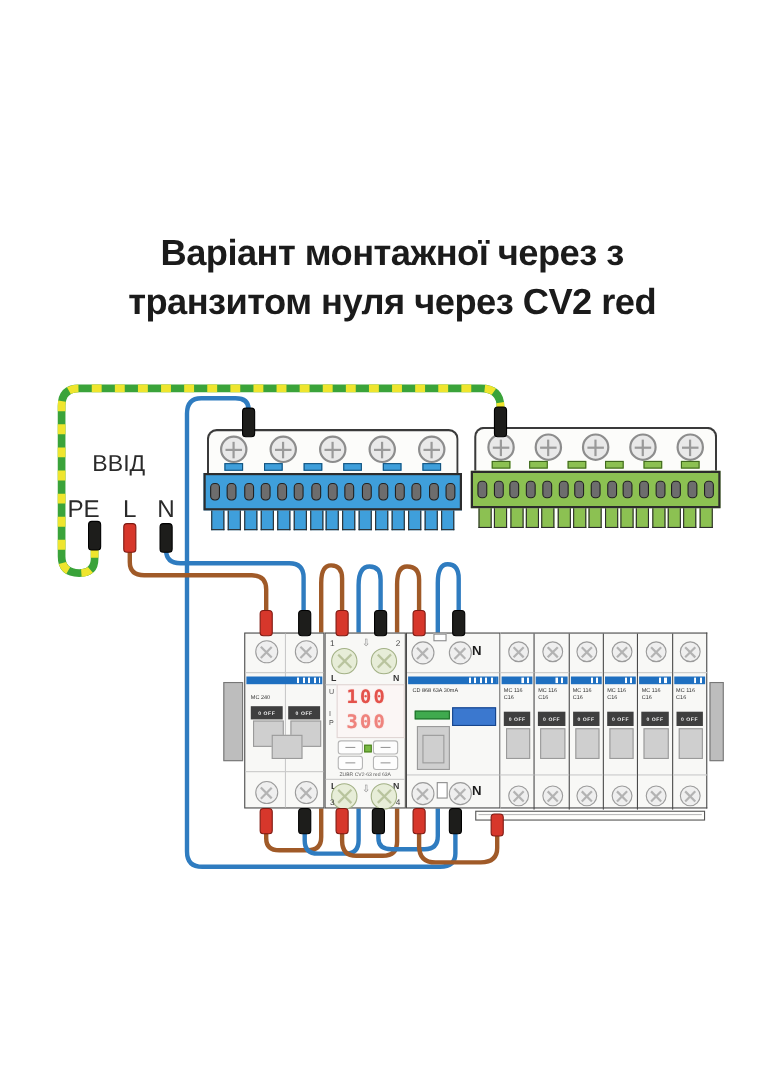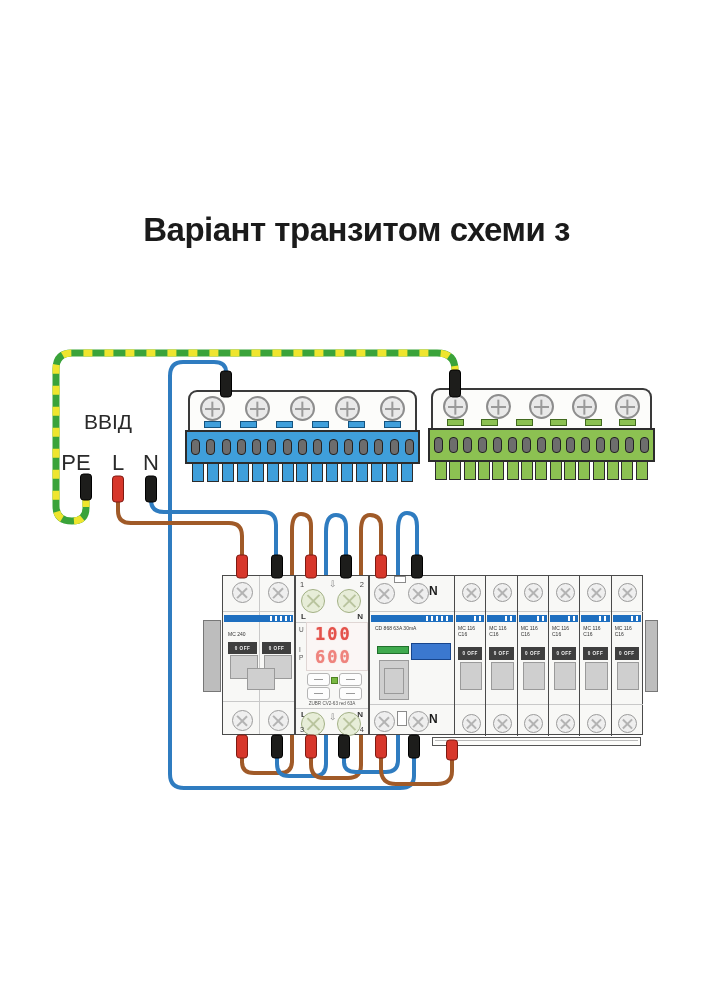--- a/index.html
+++ b/index.html
@@ -88,21 +88,22 @@
   .comb{position:absolute;background:#fdfdfb;border:1.5px solid #555;box-sizing:border-box;}
   .comb::after{content:"";position:absolute;left:2px;right:2px;top:2px;height:1px;background:#bbb;}
   .breaker-unit{position:absolute;top:0;height:160px;border-right:1.2px solid #4a4a4a;box-sizing:border-box;}
 </style>
 </head>
 <body>
 
 <div id="canvas">
 
   <div class="title">
-    <div>Варіант транзитом схеми з</div>
+    <div>Варіант монтажної через з</div>
+    <div>транзитом нуля через CV2 red</div>
   </div>
 
   <div class="in-label" id="lbl-vvid">ВВІД</div>
   <div class="in-label" id="lbl-pe">PE</div>
   <div class="in-label" id="lbl-l">L</div>
   <div class="in-label" id="lbl-n">N</div>
 
   <svg id="wires" class="layer" width="713" height="992">
 
     <path class="w-pe-g" d="M 86 498 L 86 508 Q 86 521 72 521 Q 56 521 56 506 L 56 369 Q 56 353 72 353 L 437 353 Q 455 353 455 370 L 455 385"></path>
@@ -263,21 +264,21 @@
     <div class="screw green-tint" style="left:5px;top:13px;width:22px;height:22px;"></div>
     <div class="screw green-tint" style="left:41px;top:13px;width:22px;height:22px;"></div>
     <div class="lnlbl" style="left:5px;top:36px;">L</div>
     <div class="lnlbl" style="right:5px;top:36px;">N</div>
     <div class="hline" style="top:46px;"></div>
     <div class="uip" style="left:3px;top:50px;">U</div>
     <div class="uip" style="left:3px;top:70px;">I</div>
     <div class="uip" style="left:3px;top:78px;">P</div>
     <div class="disp" style="left:10px;top:46px;width:60px;height:47px;">
       <div class="seg" style="left:8px;top:1px;">100</div>
-      <div class="seg dim" style="left:8px;top:24px;">600</div>
+      <div class="seg dim" style="left:8px;top:24px;">300</div>
     </div>
     <div class="btn" style="left:11px;top:97px;width:21px;height:11px;"></div>
     <div class="btn" style="left:43px;top:97px;width:21px;height:11px;"></div>
     <div class="led" style="left:35px;top:101px;"></div>
     <div class="btn" style="left:11px;top:111px;width:21px;height:11px;"></div>
     <div class="btn" style="left:43px;top:111px;width:21px;height:11px;"></div>
     <div class="brand" style="left:0;right:0;top:125px;">ZUBR CV2-63 red 63A</div>
     <div class="hline" style="top:132px;"></div>
     <div class="lnlbl" style="left:5px;top:134px;">L</div>
     <div class="lnlbl" style="right:5px;top:134px;">N</div>

